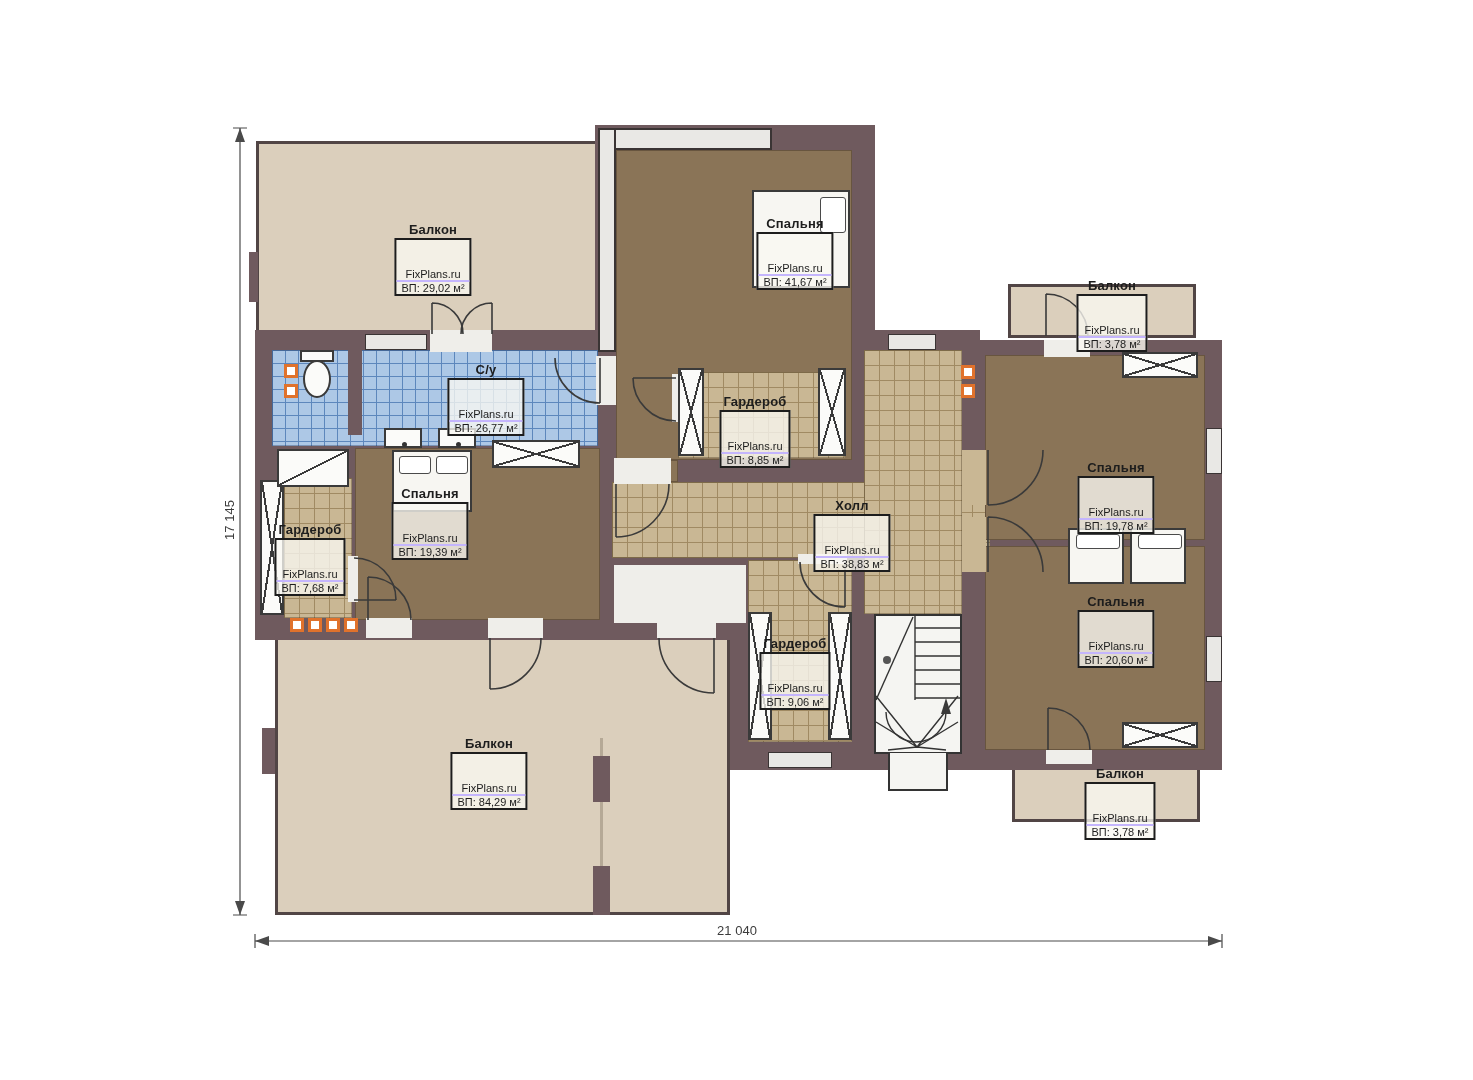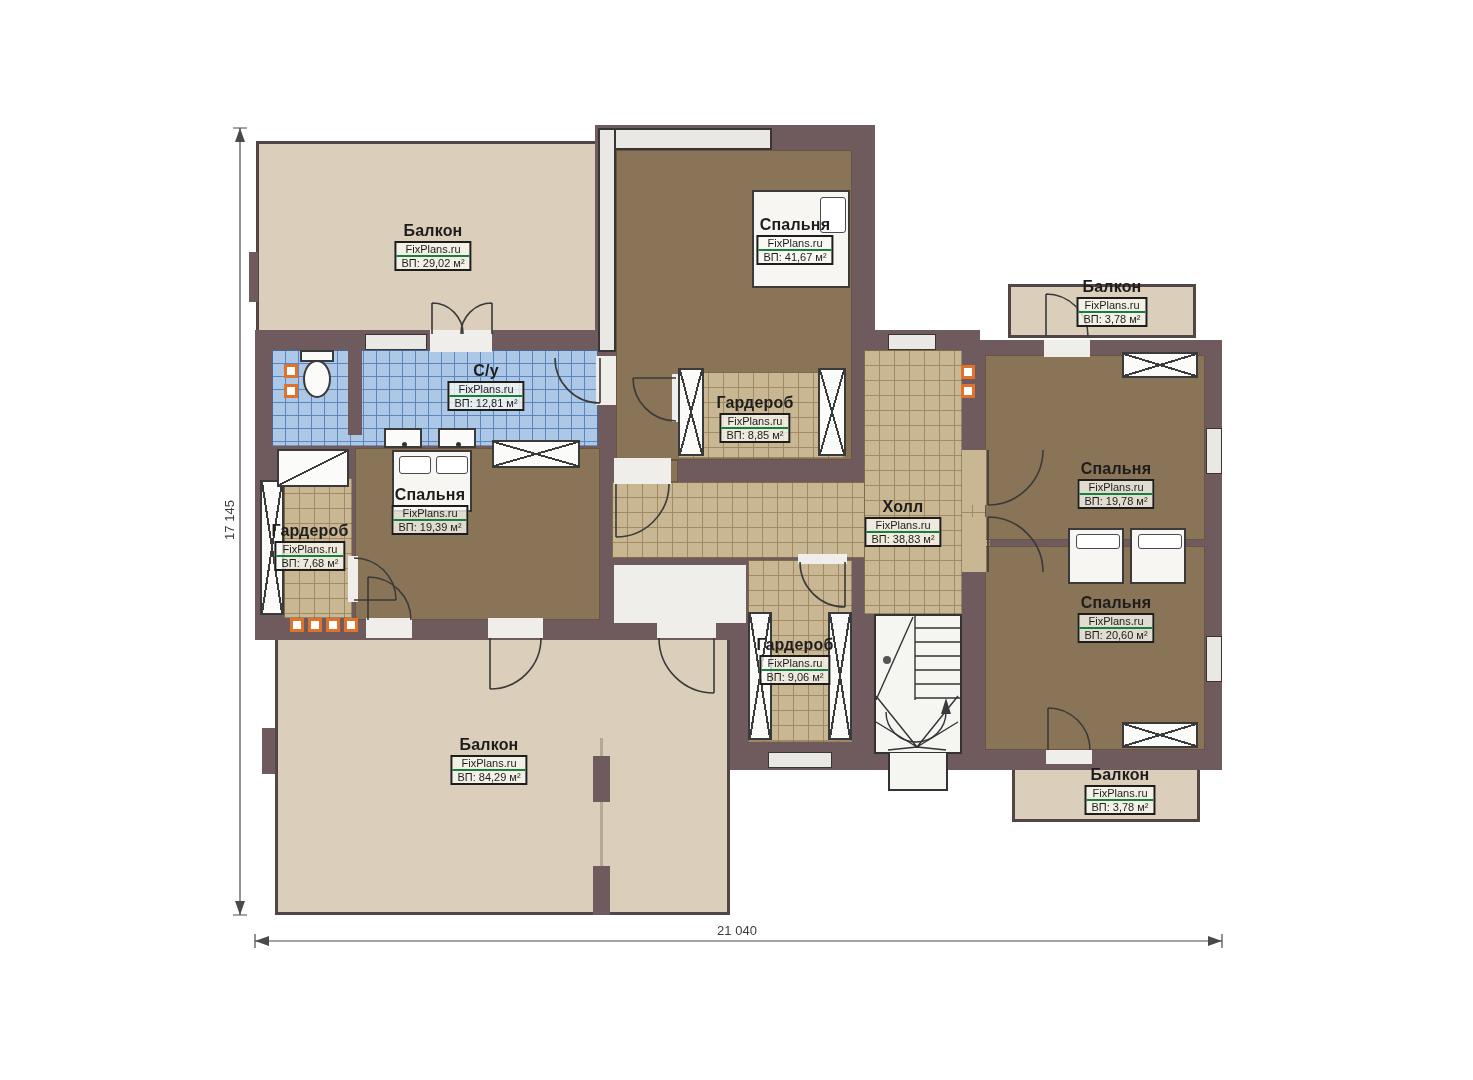--- a/index.html
+++ b/index.html
@@ -24,23 +24,23 @@
   .xbox{background-color:#fbfbf9;border:2px solid #3a3a3a;
         background-image:
           linear-gradient(to bottom right,transparent calc(50% - 1px),#3a3a3a calc(50% - 1px),#3a3a3a calc(50% + 1px),transparent calc(50% + 1px)),
           linear-gradient(to bottom left,transparent calc(50% - 1px),#3a3a3a calc(50% - 1px),#3a3a3a calc(50% + 1px),transparent calc(50% + 1px));}
   .bed{background:#f7f6f2;border:2px solid #3a3a3a;}
   .pillow{background:#ffffff;border:1.5px solid #4a4a4a;border-radius:3px;position:absolute;}
   .vent{width:14px;height:14px;background:#ffffff;border:3.5px solid #e0722c;box-sizing:border-box;}
   .fixture{background:#fbfbf9;border:2px solid #3a3a3a;}
   .stairs{background:#f5f5f2;border:2px solid #333;}
   .rlabel{position:absolute;transform:translateX(-50%);text-align:center;z-index:30;white-space:nowrap;}
-  .rl-name{font-weight:bold;font-size:16px;color:#1d1d1d;margin-bottom:1px;letter-spacing:.2px;}
+  .rl-name{font-weight:bold;font-size:13px;color:#1d1d1d;margin-bottom:1px;letter-spacing:.2px;}
   .rl-box{border:2px solid #1d1d1d;background:rgba(250,248,242,.78);display:inline-block;}
-  .rl-wm{font-size:11px;padding:0 5px;border-bottom:2px solid #15803d;color:#1d1d1d;}
+  .rl-wm{font-size:11px;padding:0 5px;border-bottom:2px solid #c4b5fd;color:#1d1d1d;margin-top:28px;}
   .rl-area{font-size:11px;padding:0 5px;color:#1d1d1d;}
   .dim{position:absolute;font-size:13px;color:#3c3c3c;z-index:35;}
   svg.overlay{position:absolute;left:0;top:0;z-index:25;pointer-events:none;}
 </style>
 </head>
 <body>
 
 <div id="plan">
 
   <div class="abs beige" style="left:256px;top:141px;width:354px;height:203px;"></div>
@@ -186,38 +186,38 @@
       <div class="rl-area">ВП: 29,02 м²</div></div>
   </div>
   <div class="rlabel" style="left:795px;top:216px;">
     <div class="rl-name">Спальня</div>
     <div class="rl-box"><div class="rl-wm">FixPlans.ru</div>
       <div class="rl-area">ВП: 41,67 м²</div></div>
   </div>
   <div class="rlabel" style="left:486px;top:362px;">
     <div class="rl-name">С/у</div>
     <div class="rl-box"><div class="rl-wm">FixPlans.ru</div>
-      <div class="rl-area">ВП: 12,81 м²</div></div>
+      <div class="rl-area">ВП: 26,77 м²</div></div>
   </div>
   <div class="rlabel" style="left:755px;top:394px;">
     <div class="rl-name">Гардероб</div>
     <div class="rl-box"><div class="rl-wm">FixPlans.ru</div>
       <div class="rl-area">ВП: 8,85 м²</div></div>
   </div>
   <div class="rlabel" style="left:430px;top:486px;">
     <div class="rl-name">Спальня</div>
     <div class="rl-box"><div class="rl-wm">FixPlans.ru</div>
       <div class="rl-area">ВП: 19,39 м²</div></div>
   </div>
   <div class="rlabel" style="left:310px;top:522px;">
     <div class="rl-name">Гардероб</div>
     <div class="rl-box"><div class="rl-wm">FixPlans.ru</div>
       <div class="rl-area">ВП: 7,68 м²</div></div>
   </div>
-  <div class="rlabel" style="left:903px;top:498px;">
+  <div class="rlabel" style="left:852px;top:498px;">
     <div class="rl-name">Холл</div>
     <div class="rl-box"><div class="rl-wm">FixPlans.ru</div>
       <div class="rl-area">ВП: 38,83 м²</div></div>
   </div>
   <div class="rlabel" style="left:1116px;top:460px;">
     <div class="rl-name">Спальня</div>
     <div class="rl-box"><div class="rl-wm">FixPlans.ru</div>
       <div class="rl-area">ВП: 19,78 м²</div></div>
   </div>
   <div class="rlabel" style="left:1116px;top:594px;">

